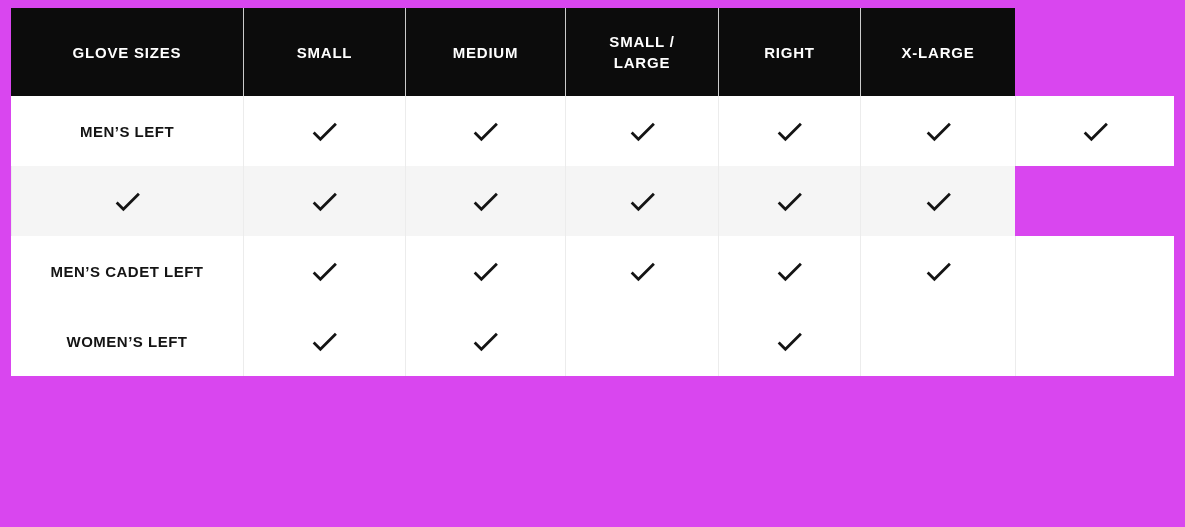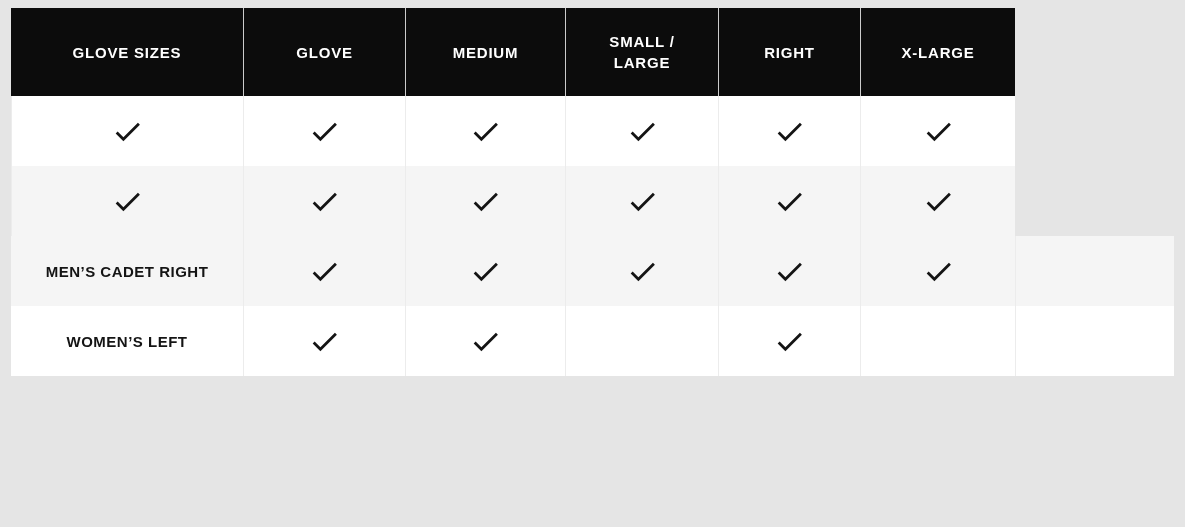--- a/index.html
+++ b/index.html
@@ -5,21 +5,21 @@
   html, body {
     margin: 0;
     padding: 0;
     background: #ffffff;
     font-family: "Liberation Sans", "DejaVu Sans", sans-serif;
   }
   .page {
     width: 1185px;
     height: 527px;
     position: relative;
-    background: #e5e5e5;
+    background: #d946ef;
     overflow: hidden;
   }
   .glove-table {
     position: absolute;
     left: 11px;
     top: 8px;
     width: 1163px;
   }
   .grid-row {
     display: grid;
@@ -72,37 +72,38 @@
 </head>
 <body>
 
 <div class="page">
   <div class="glove-table">
     <div class="grid-row">
         <div class="hcell first">
           <span>GLOVE SIZES</span>
         </div>
         <div class="hcell">
-          <span>GLOVE</span>
+          <span>SMALL</span>
         </div>
         <div class="hcell">
           <span>MEDIUM</span>
         </div>
         <div class="hcell">
           <span>SMALL / LARGE</span>
         </div>
         <div class="hcell">
           <span>RIGHT</span>
         </div>
         <div class="hcell">
           <span>X-LARGE</span>
         </div>
       </div>
     <div>
         <div class="grid-row row">
+          <div class="cell label">MEN’S LEFT</div>
           <div class="cell">
             <svg class="check-icon-svg" viewBox="0 0 24 24" aria-hidden="true">
               <path fill="#141414" d="M9 16.17 4.83 12l-1.42 1.41L9 19 21 7l-1.41-1.41z"></path>
             </svg>
           </div>
           <div class="cell">
             <svg class="check-icon-svg" viewBox="0 0 24 24" aria-hidden="true">
               <path fill="#141414" d="M9 16.17 4.83 12l-1.42 1.41L9 19 21 7l-1.41-1.41z"></path>
             </svg>
           </div>
@@ -152,22 +153,22 @@
             <svg class="check-icon-svg" viewBox="0 0 24 24" aria-hidden="true">
               <path fill="#141414" d="M9 16.17 4.83 12l-1.42 1.41L9 19 21 7l-1.41-1.41z"></path>
             </svg>
           </div>
           <div class="cell">
             <svg class="check-icon-svg" viewBox="0 0 24 24" aria-hidden="true">
               <path fill="#141414" d="M9 16.17 4.83 12l-1.42 1.41L9 19 21 7l-1.41-1.41z"></path>
             </svg>
           </div>
         </div>
-        <div class="grid-row row alt">
-          <div class="cell label">MEN’S CADET RIGHT</div>
+        <div class="grid-row row">
+          <div class="cell label">MEN’S CADET LEFT</div>
           <div class="cell">
             <svg class="check-icon-svg" viewBox="0 0 24 24" aria-hidden="true">
               <path fill="#141414" d="M9 16.17 4.83 12l-1.42 1.41L9 19 21 7l-1.41-1.41z"></path>
             </svg>
           </div>
           <div class="cell">
             <svg class="check-icon-svg" viewBox="0 0 24 24" aria-hidden="true">
               <path fill="#141414" d="M9 16.17 4.83 12l-1.42 1.41L9 19 21 7l-1.41-1.41z"></path>
             </svg>
           </div>

